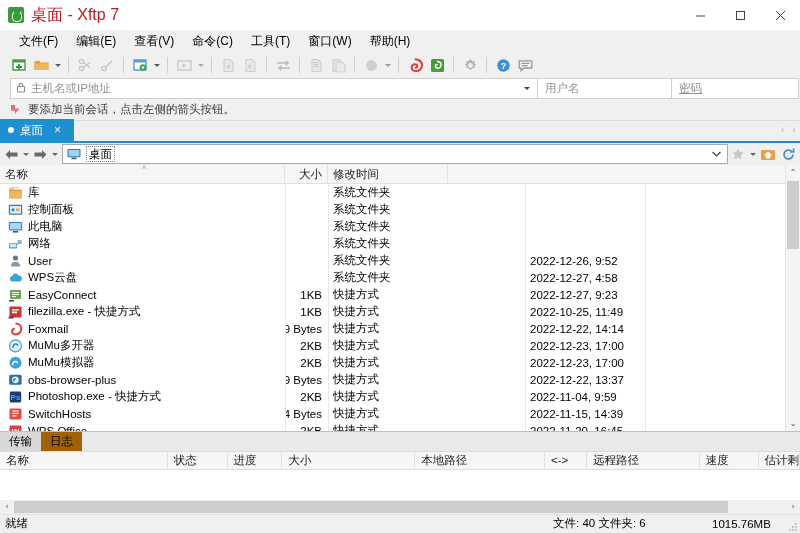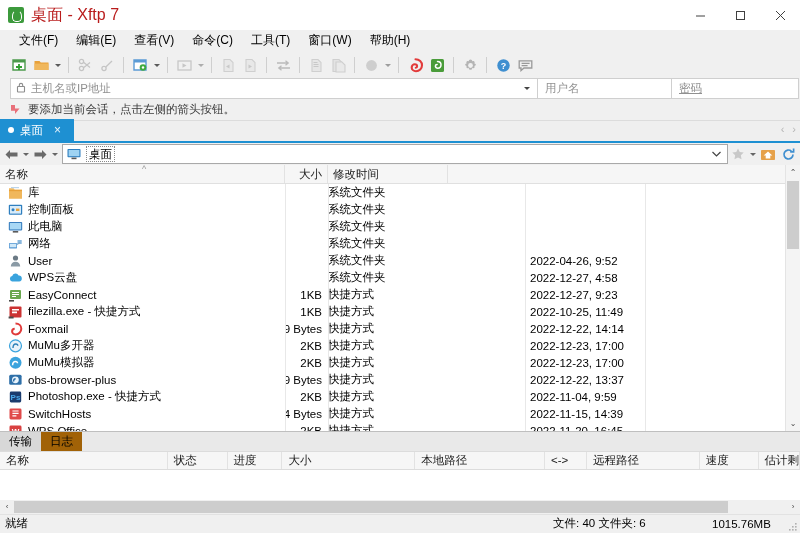--- a/index.html
+++ b/index.html
@@ -30,21 +30,21 @@
   .title-text { margin-left: 7px; font-size: 16px; color: #b91c1c; white-space: nowrap; }
   .win-controls { position: absolute; right: 0; top: 0; height: 30px; display: flex; }
   .win-btn {
     width: 40px; height: 30px; display: flex; align-items: center; justify-content: center;
     font-size: 13px; color: #333; background: transparent;
   }
   .win-btn svg { display: block; }
 
   
   .menubar {
-    height: 22px; background: #f0f0f0; display: flex; 
+    height: 22px; background: #f0f0f0; display: flex; align-items: center;
     padding-left: 10px; flex: 0 0 22px; font-size: 12px;
   }
   .menu-item { padding: 2px 9px; color: #000; white-space: nowrap; }
 
   
   .toolbar {
     height: 26px; background: #f0f0f0; display: flex; align-items: center;
     padding-left: 8px; flex: 0 0 26px; gap: 0px;
   }
   .tb { width: 22px; height: 22px; display: flex; align-items: center; justify-content: center; position: relative; }
@@ -128,21 +128,21 @@
   .filelist-wrap { flex: 1 1 auto; display: flex; flex-direction: column; background: #fff; position: relative; overflow: hidden; }
   .col-head { height: 19px; background: #f6f6f6; display: flex; flex: 0 0 19px; border-bottom: 1px solid #e0e0e0; position: relative; }
   .ch { display: flex; align-items: center; font-size: 11.5px; color: #1a1a1a; border-right: 1px solid #e2e2e2; position: relative; padding-left: 5px; }
   .ch.num { justify-content: flex-end; padding-right: 5px; padding-left: 0; }
   .ch-sortmark { position: absolute; left: 50%; top: -1px; font-size: 9px; color: #9a9a9a; }
   .rows { flex: 1 1 auto; position: relative; overflow: hidden; }
   .row { height: 17px; display: flex; align-items: center; font-size: 11.5px; color: #000; }
   .cell { display: flex; align-items: center; overflow: hidden; white-space: nowrap; }
   .cell.name { padding-left: 7px; }
   .cell.size { justify-content: flex-end; padding-right: 6px; }
-  .cell.type { }
+  .cell.type { padding-left: 5px; }
   .cell.time { padding-left: 5px; }
   .f-ico { width: 16px; height: 16px; margin-right: 5px; flex: 0 0 16px; display: flex; align-items: center; justify-content: center; }
   .vsep { position: absolute; top: 0; bottom: 0; width: 1px; background: #e8e8e8; }
 
   .vscroll { position: absolute; right: 0; top: 0; bottom: 0; width: 15px; background: #f4f4f4; border-left: 1px solid #e4e4e4; }
   .vs-arrow { height: 15px; display: flex; align-items: center; justify-content: center; font-size: 8px; color: #4a4a4a; }
   .vs-thumb { position: absolute; left: 1px; right: 1px; top: 16px; height: 68px; background: #cdcdcd; }
 
   
   .bottom { flex: 0 0 auto; background: #f0f0f0; border-top: 1px solid #bfbfbf; }
@@ -494,21 +494,21 @@
           <span class="f-ico">
             <svg width="15" height="14" viewBox="0 0 15 14">
                 <circle cx="7.5" cy="4" r="2.6" fill="#6b7a85"></circle>
                 <path d="M2.8 12.6 c0 -3 2.1 -4.8 4.7 -4.8 c2.6 0 4.7 1.8 4.7 4.8 z" fill="#8a9aa5"></path>
               </svg>
           </span>
           <span>User</span>
         </div>
         <div class="cell size" style="width:43px"></div>
         <div class="cell type" style="width:197px">系统文件夹</div>
-        <div class="cell time" style="width:120px">2022-04-26, 9:52</div>
+        <div class="cell time" style="width:120px">2022-12-26, 9:52</div>
       </div>
 
       <div class="row">
         <div class="cell name" style="width:285px">
           <span class="f-ico">
             <svg width="15" height="14" viewBox="0 0 15 14">
                 <path d="M4 10.4 a2.7 2.7 0 0 1 .2 -5.3 a3.4 3.4 0 0 1 6.4 -.6 a2.9 2.9 0 0 1 .5 5.9 z" fill="#3aa3dd"></path>
               </svg>
           </span>
           <span>WPS云盘</span>

